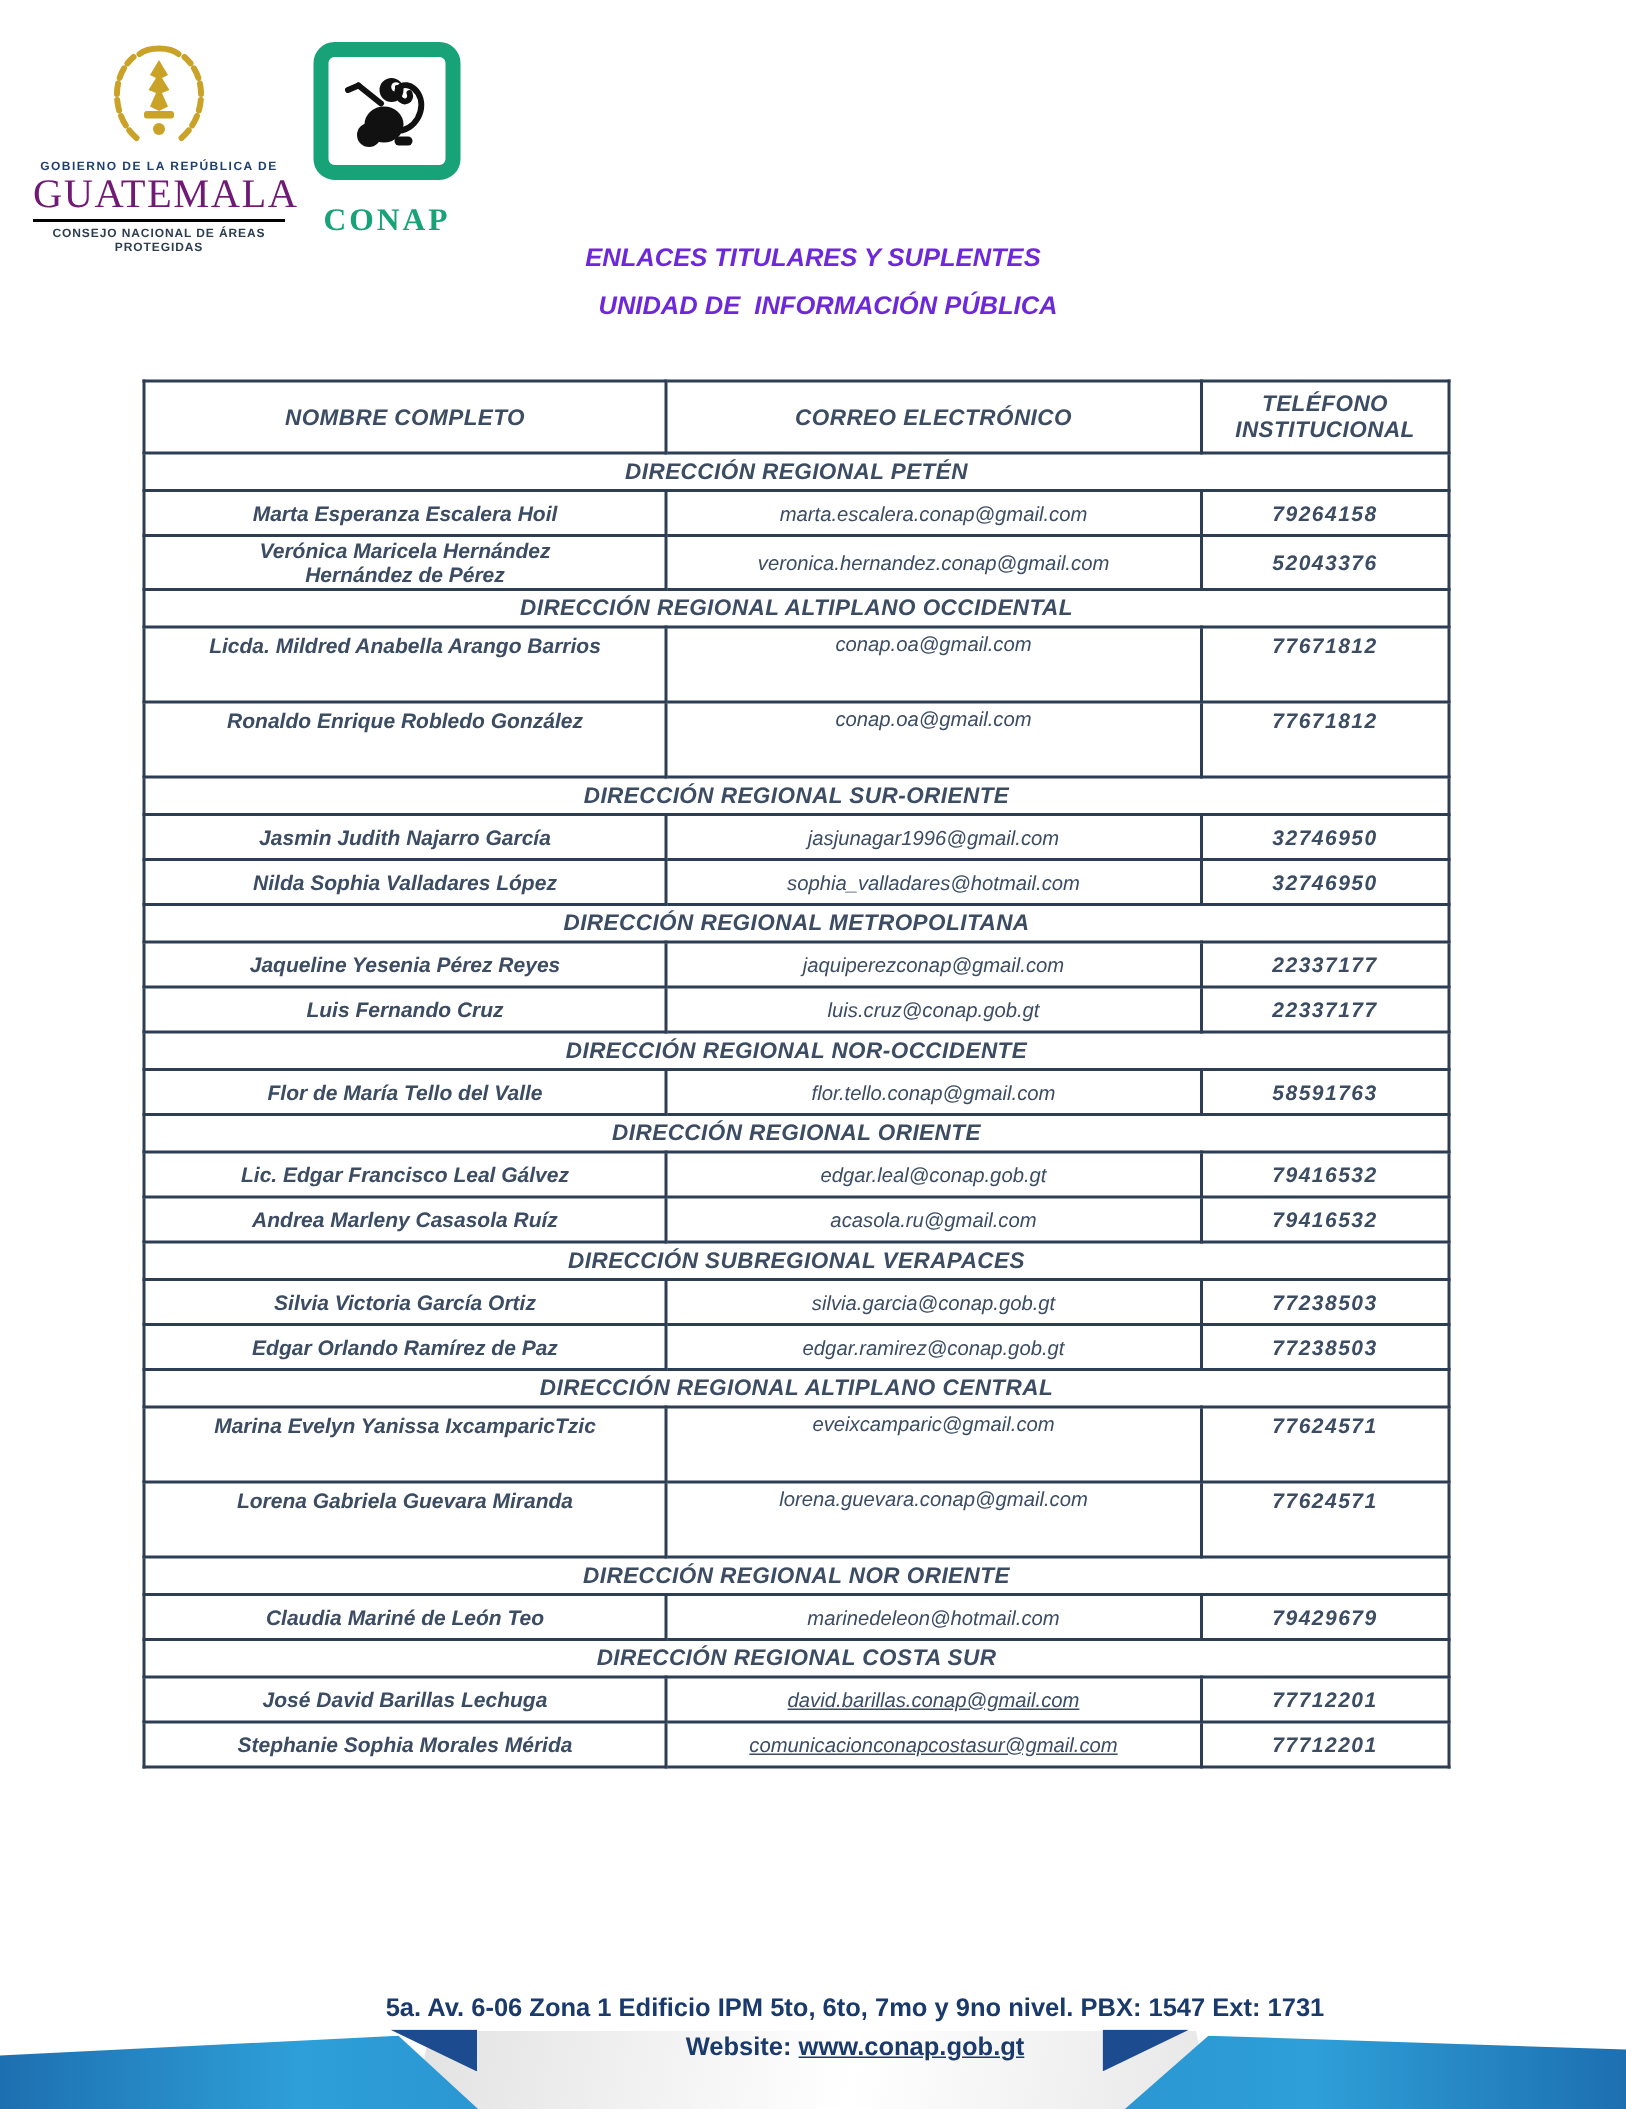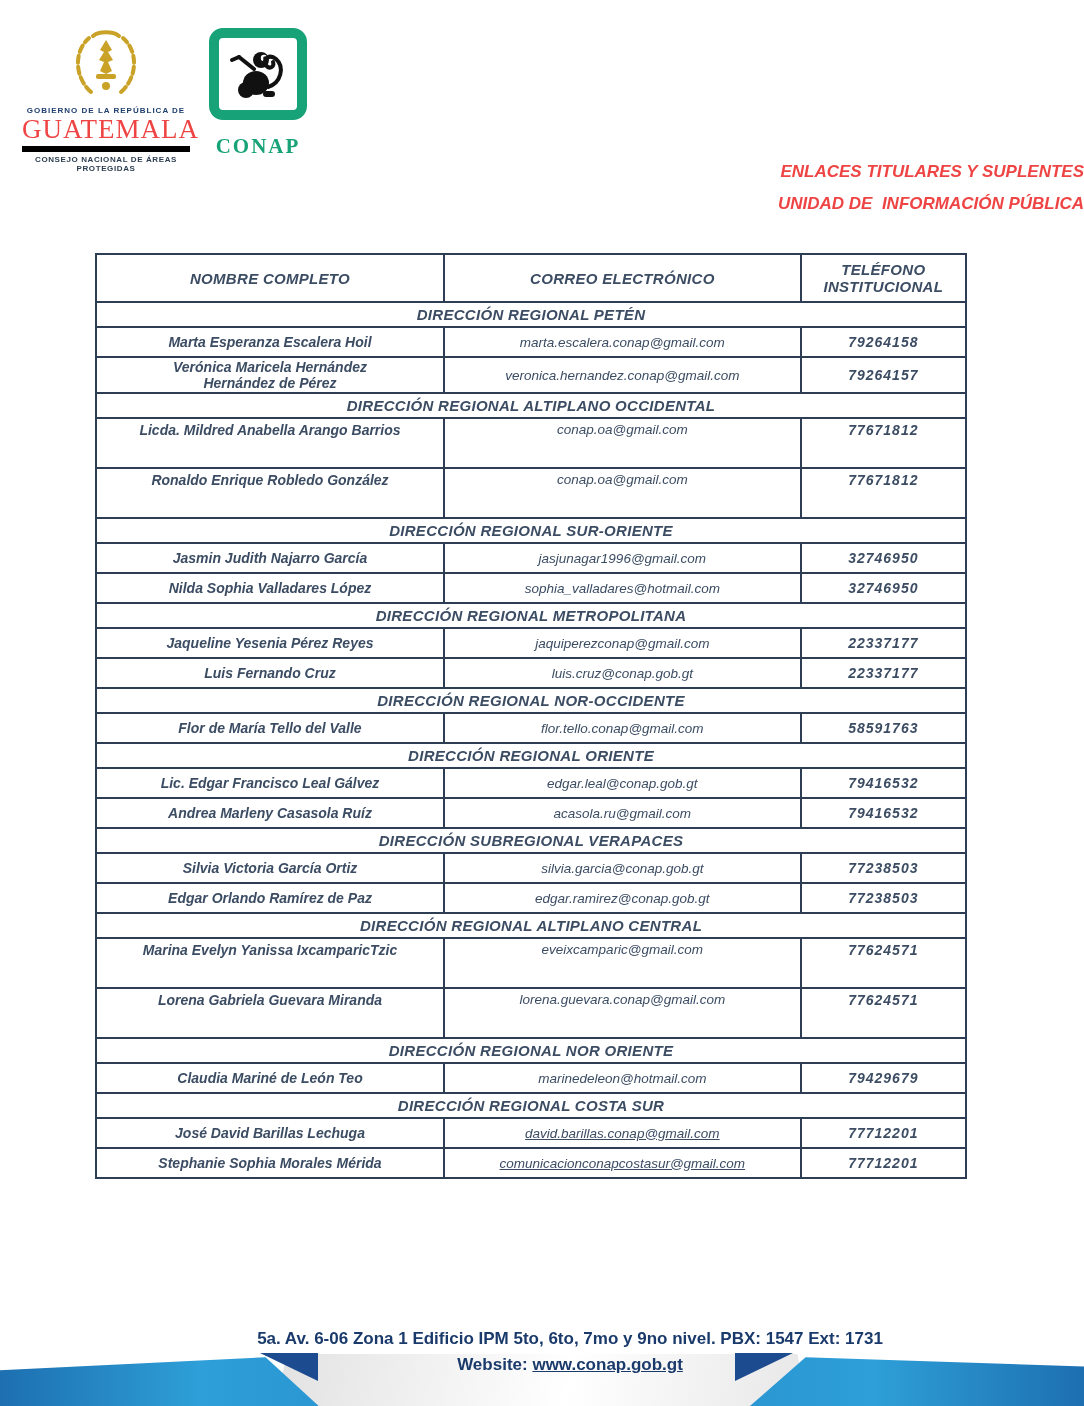--- a/index.html
+++ b/index.html
@@ -4,28 +4,28 @@
 <style>
   html,body{margin:0;padding:0;}
   body{
     width:1084px;height:1406px;position:relative;background:#ffffff;
     font-family:"Liberation Sans",sans-serif;color:#3b4c63;overflow:hidden;
   }
   
   .gov-logo{position:absolute;left:22px;top:26px;width:168px;text-align:center;}
   .gov-crest{margin:0 auto;display:block;}
   .gov-line1{font-size:8px;font-weight:bold;color:#1f3f6e;letter-spacing:1px;margin-top:2px;}
-  .gov-name{font-family:"Liberation Serif",serif;font-size:27px;color:#ef4444;letter-spacing:1px;line-height:1;margin-top:1px;}
-  .gov-line3{font-size:8px;font-weight:bold;color:#2c3e50;letter-spacing:0.6px;border-top:6px solid #000000;margin-top:3px;padding-top:3px;}
+  .gov-name{font-family:"Liberation Serif",serif;font-size:27px;color:#701a75;letter-spacing:1px;line-height:1;margin-top:1px;}
+  .gov-line3{font-size:8px;font-weight:bold;color:#2c3e50;letter-spacing:0.6px;border-top:2px solid #000000;margin-top:3px;padding-top:3px;}
   .conap-logo{position:absolute;left:202px;top:28px;width:112px;text-align:center;}
   .conap-frame{width:78px;height:72px;margin:0 auto;border:10px solid #17a377;border-radius:14px;background:#fff;display:flex;align-items:center;justify-content:center;}
   .conap-word{font-family:Liberation Serif, serif;font-weight:bold;font-size:21px;color:#17a377;letter-spacing:2px;margin-top:14px;}
   
-  .doc-title{position:absolute;left:0;top:156px;width:1084px;text-align:right;
-    font-weight:bold;font-style:italic;color:#ef4444;font-size:17px;line-height:1.9;}
+  .doc-title{position:absolute;left:0;top:156px;width:1084px;text-align:center;
+    font-weight:bold;font-style:italic;color:#6d28d9;font-size:17px;line-height:1.9;}
   .doc-title .l2{white-space:pre;margin-left:20px;}
   
   .tbl-wrap{position:absolute;left:95px;top:253px;width:872px;}
   table.main{border-collapse:collapse;width:100%;table-layout:fixed;}
   table.main td,table.main th{border:2px solid #2d3e54;padding:1px 6px;overflow:hidden;}
   th.hdr{font-size:15px;font-weight:bold;font-style:italic;color:#3b4c63;height:44px;letter-spacing:0.3px;}
   td.section{font-size:15px;font-weight:bold;font-style:italic;text-align:center;height:21px;letter-spacing:0.3px;}
   td.name{font-size:14px;font-weight:bold;font-style:italic;text-align:center;white-space:pre-line;height:26px;}
   td.email{font-size:13.5px;font-style:italic;text-align:center;}
   td.phone{font-size:14px;font-weight:bold;font-style:italic;text-align:center;letter-spacing:1px;}
@@ -117,21 +117,21 @@
         </tr>
         <tr>
           <td class="name">Marta Esperanza Escalera Hoil</td>
           <td class="email"><span>marta.escalera.conap@gmail.com</span></td>
           <td class="phone">79264158</td>
         </tr>
         <tr>
           <td class="name">Verónica Maricela Hernández
 Hernández de Pérez</td>
           <td class="email"><span>veronica.hernandez.conap@gmail.com</span></td>
-          <td class="phone">79264157</td>
+          <td class="phone">52043376</td>
         </tr>
         <tr>
           <td colspan="3" class="section">DIRECCIÓN REGIONAL ALTIPLANO OCCIDENTAL</td>
         </tr>
         <tr class="tall">
           <td class="name">Licda. Mildred Anabella Arango Barrios</td>
           <td class="email"><span>conap.oa@gmail.com</span></td>
           <td class="phone">77671812</td>
         </tr>
         <tr class="tall">

